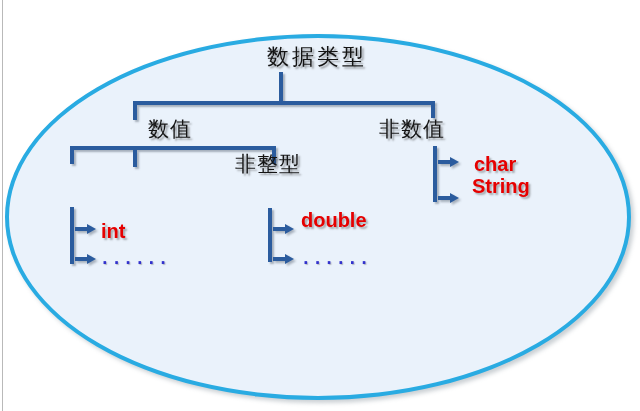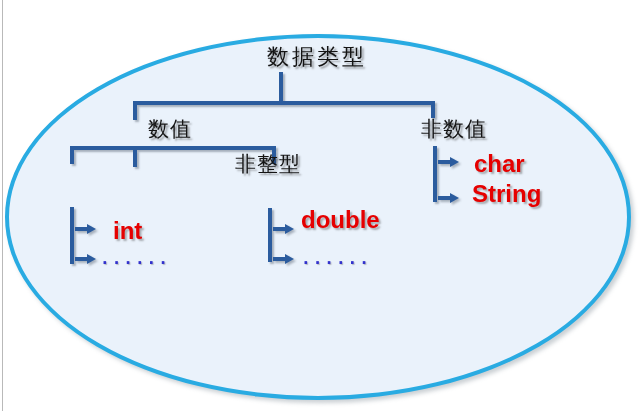--- a/index.html
+++ b/index.html
@@ -39,32 +39,32 @@
   .a-char{left:438px;top:156px;}
   .a-string{left:438px;top:192px;}
   
   .cn{
     position:absolute;font-family:"Liberation Serif","DejaVu Serif",serif;
     color:#141414;font-size:21px;line-height:24px;text-align:center;
     text-shadow:2px 2px 2px rgba(40,40,40,.45);white-space:nowrap;
   }
   .lbl-root{left:247px;top:45px;width:140px;font-size:22px;letter-spacing:3px;}
   .lbl-num{left:120px;top:117px;width:100px;letter-spacing:1px;}
-  .lbl-nonnum{left:394px;top:117px;width:120px;letter-spacing:1px;}
+  .lbl-nonnum{left:352px;top:117px;width:120px;letter-spacing:1px;}
   .lbl-int{left:25px;top:168px;width:100px;letter-spacing:2px;}
   .lbl-nonint{left:208px;top:152px;width:120px;letter-spacing:1px;}
   
   .kw{
-    position:absolute;color:#E60000;font-weight:bold;font-size:24px;line-height:22px;
+    position:absolute;color:#E60000;font-weight:bold;font-size:20px;line-height:22px;
     text-shadow:2px 2px 2px rgba(60,60,60,.4);white-space:nowrap;
   }
-  .kw-int{left:113px;top:220px;}
+  .kw-int{left:101px;top:220px;}
   .kw-double{left:301px;top:209px;}
   .kw-char{left:474px;top:153px;}
-  .kw-string{left:472px;top:183px;}
+  .kw-string{left:472px;top:175px;}
   
   .dots{
     position:absolute;color:#3232CD;font-weight:bold;font-size:16px;line-height:16px;
     font-family:"DejaVu Sans Mono","Liberation Mono",monospace;letter-spacing:2px;
     text-shadow:1px 1px 1px rgba(60,60,60,.3);white-space:nowrap;
   }
   .dots-int{left:100px;top:251px;}
   .dots-double{left:301px;top:251px;}
 </style>
 </head>

